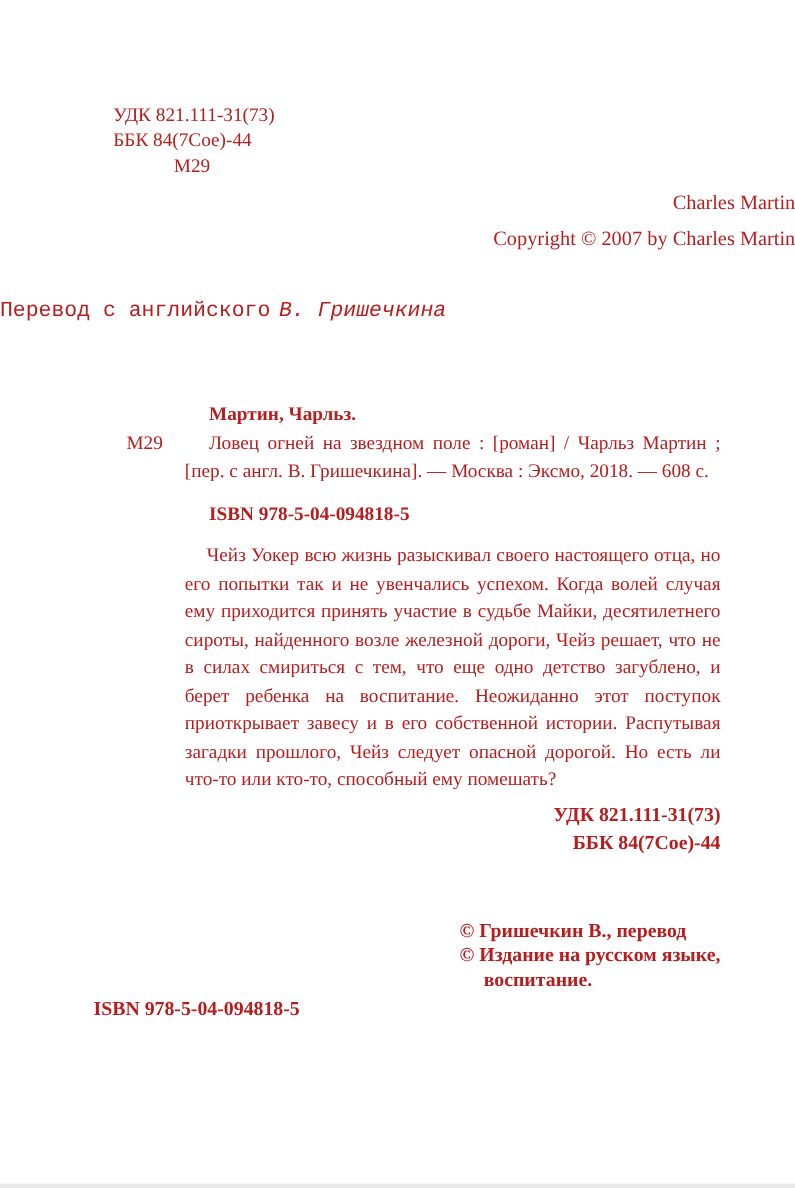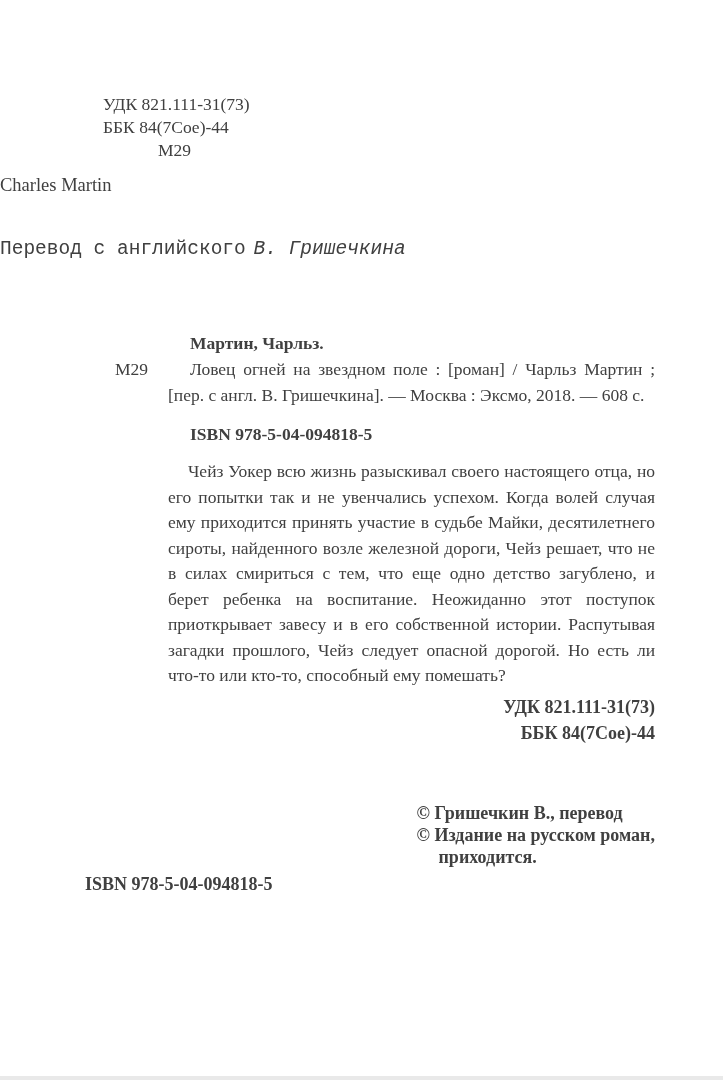--- a/index.html
+++ b/index.html
@@ -1,38 +1,38 @@
 <!DOCTYPE html>
 <html><head>
 <meta charset="utf-8">
 <style>
   html, body { margin: 0; padding: 0; background: #ffffff; }
   .page {
     position: relative;
     width: 723px;
     height: 1080px;
     background: #ffffff;
-    color: #404040;
+    color: #b91c1c;
     font-family: "Liberation Serif", "DejaVu Serif", serif;
     overflow: hidden;
     box-sizing: border-box;
   }
   
   .top-codes {
     padding-top: 93px;
     margin-left: 103px;
     font-size: 17.5px;
     line-height: 23px;
   }
   .top-codes .author-sign { margin-left: 55px; }
 
   
   .original {
     margin-top: 10px;
-    text-align: left;
+    text-align: right;
     font-size: 18.5px;
     line-height: 26px;
   }
   .original .copyright-line { margin-top: 7px; }
 
   
   .credits {
     margin-top: 38px;
     text-align: left;
     font-size: 19.5px;
@@ -105,20 +105,21 @@
 <div class="page">
 
   <div class="top-codes">
     <div>УДК 821.111-31(73)</div>
     <div>ББК 84(7Сое)-44</div>
     <div class="author-sign">М29</div>
   </div>
 
   <div class="original">
     <div>Charles Martin</div>
+    <div class="copyright-line">Copyright © 2007 by Charles Martin</div>
   </div>
 
   <div class="credits">
     <div class="credit-line">
       <span class="label">Перевод с английского</span><span class="person">В. Гришечкина</span>
     </div>
   </div>
 
   <div class="catalog">
     <div class="catalog-heading">Мартин, Чарльз.</div>
@@ -131,20 +132,20 @@
 
   <div class="bottom-codes">
     <div>УДК 821.111-31(73)</div>
     <div>ББК 84(7Сое)-44</div>
   </div>
 
   <div class="bottom-block">
     <div class="bottom-isbn">ISBN 978-5-04-094818-5</div>
     <div class="rights">
       <div>© Гришечкин В., перевод</div>
-      <div>© Издание на русском роман,</div>
-      <div class="indent">приходится.</div>
+      <div>© Издание на русском языке,</div>
+      <div class="indent">воспитание.</div>
     </div>
   </div>
 
   <div class="scan-edge"></div>
 
 </div>
 
 </body></html>

